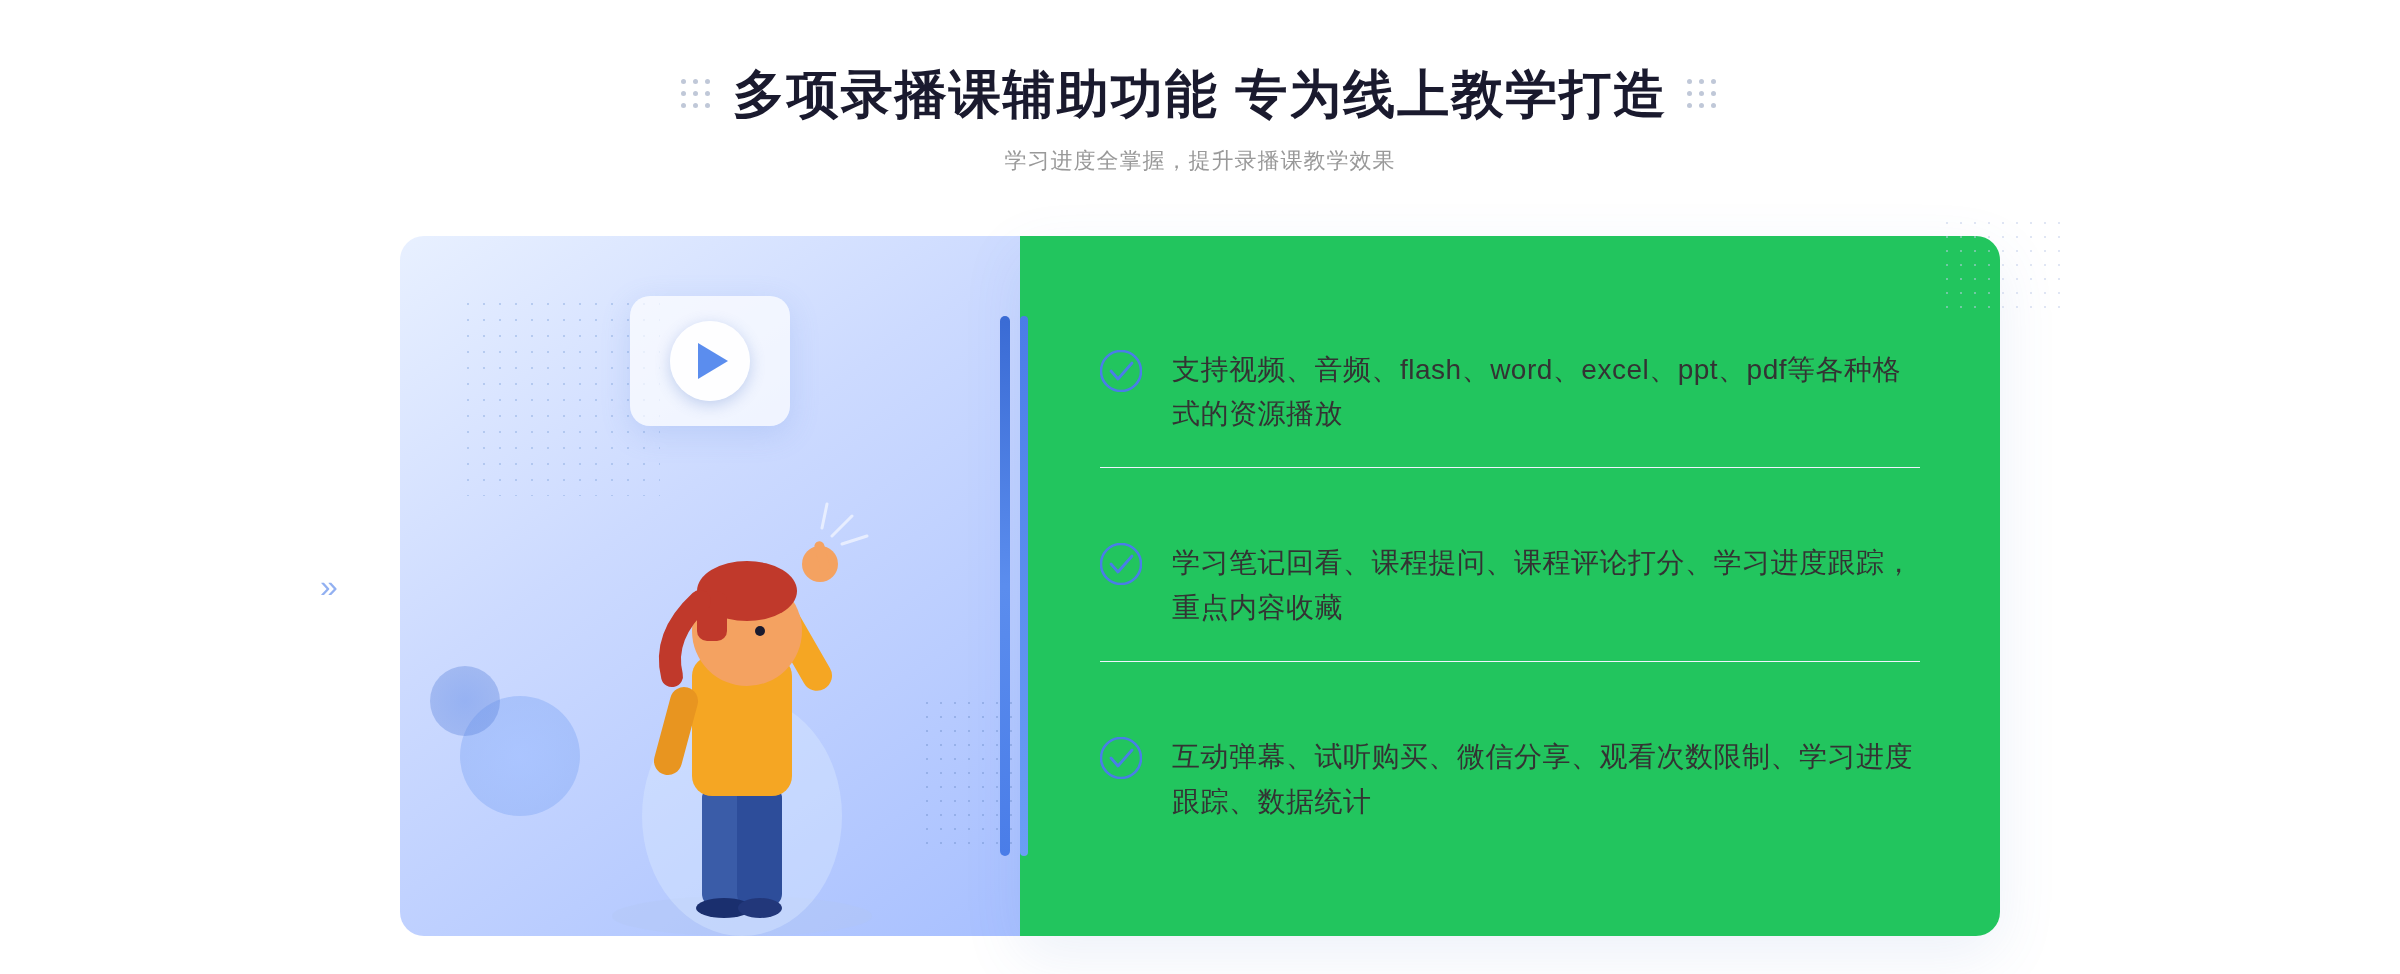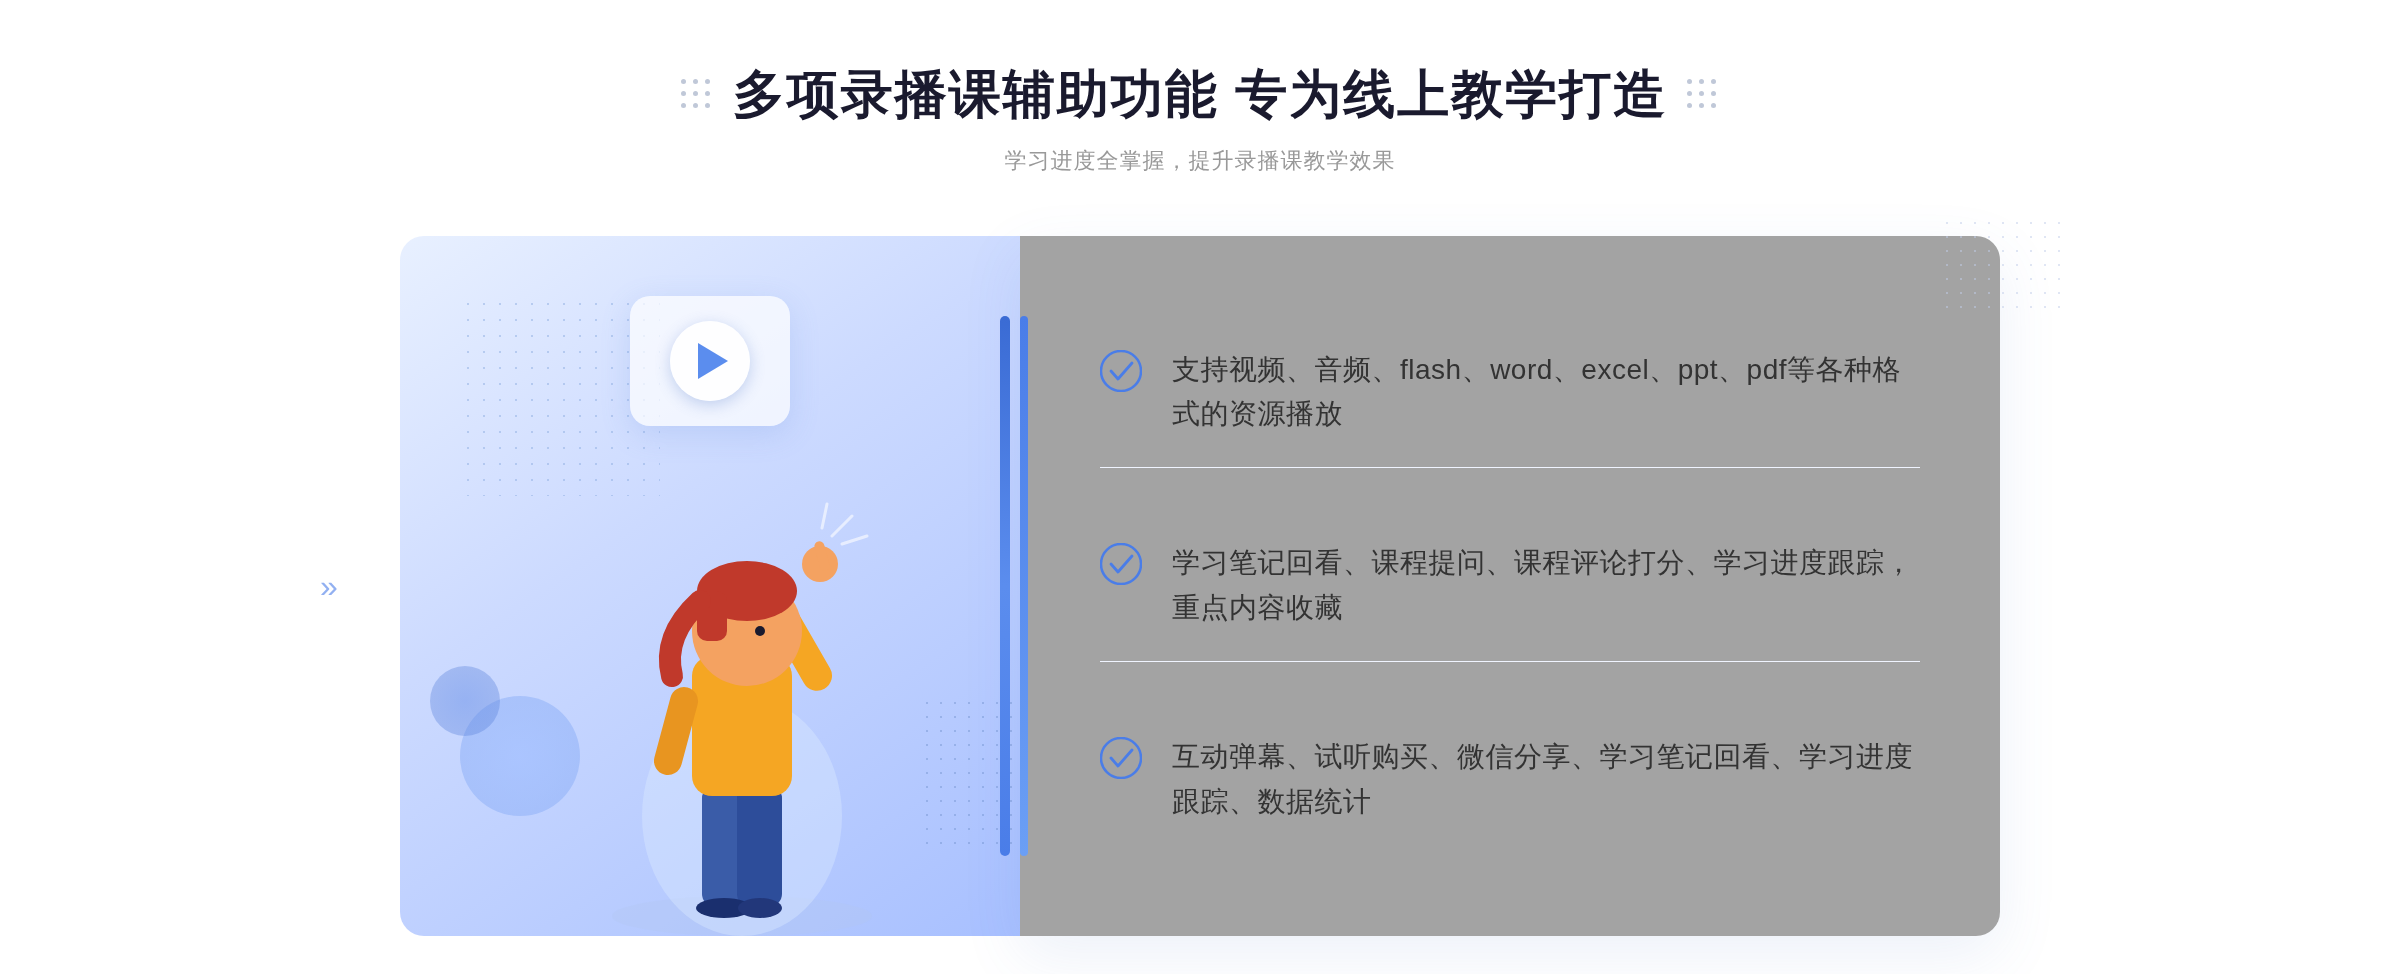--- a/index.html
+++ b/index.html
@@ -207,21 +207,21 @@
 
     
     .person-svg {
       width: 100%;
       height: 100%;
     }
 
     
     .features-panel {
       flex: 1;
-      background: #a3a3a3;
+      background: #22c55e;
       border-radius: 0 24px 24px 0;
       padding: 60px 80px;
       box-shadow: 0 20px 60px rgba(80,120,200,0.1);
       display: flex;
       flex-direction: column;
       justify-content: space-around;
       position: relative;
       z-index: 2;
     }
 
@@ -402,20 +402,20 @@
           <polyline points="11,21 18,29 32,13" fill="none" stroke="#4a7de8" stroke-width="2.8" stroke-linecap="round" stroke-linejoin="round"></polyline>
         </svg>
         <span class="feature-text">学习笔记回看、课程提问、课程评论打分、学习进度跟踪，重点内容收藏</span>
       </div>
 
       <div class="feature-item">
         <svg class="check-icon" viewBox="0 0 42 42" xmlns="http://www.w3.org/2000/svg">
           <circle cx="21" cy="21" r="20" fill="none" stroke="#4a7de8" stroke-width="2.5"></circle>
           <polyline points="11,21 18,29 32,13" fill="none" stroke="#4a7de8" stroke-width="2.8" stroke-linecap="round" stroke-linejoin="round"></polyline>
         </svg>
-        <span class="feature-text">互动弹幕、试听购买、微信分享、学习笔记回看、学习进度跟踪、数据统计</span>
+        <span class="feature-text">互动弹幕、试听购买、微信分享、观看次数限制、学习进度跟踪、数据统计</span>
       </div>
 
     </div>
 
   </div>
 
 </div>
 
 </body></html>

